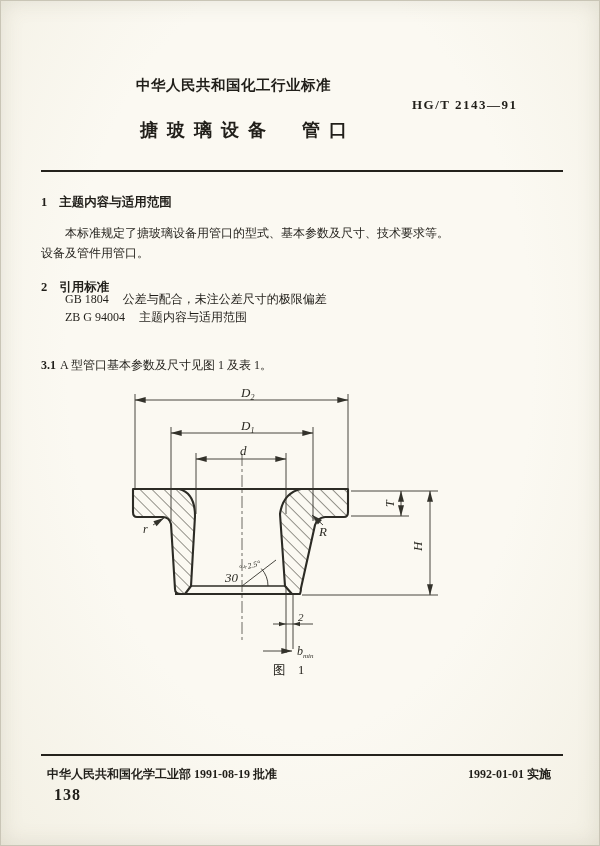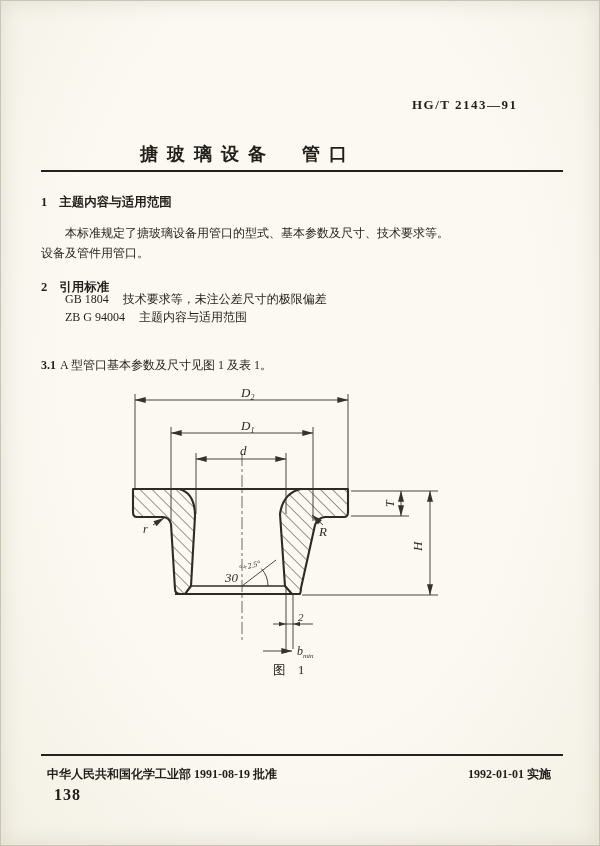--- a/index.html
+++ b/index.html
@@ -8,54 +8,55 @@
     position:relative;width:600px;height:846px;overflow:hidden;
     background:radial-gradient(ellipse at 50% 42%, #fbf9f2 55%, #f3f0e4 100%);
     border:1px solid #c9c5b6;box-sizing:border-box;
     box-shadow:inset 0 0 22px rgba(120,112,90,.16);
     font-family:"Liberation Serif","DejaVu Serif",serif;
     color:#211f1a;
   }
   .t{position:absolute;white-space:nowrap;}
   .org{left:135px;top:75px;font-size:14.5px;font-weight:bold;letter-spacing:.5px;}
   .code{left:411px;top:96px;font-size:13px;font-weight:bold;letter-spacing:1.5px;}
-  .title{left:139px;top:117px;font-size:18px;font-weight:bold;letter-spacing:9px;margin-top:24px;}
+  .title{left:139px;top:117px;font-size:18px;font-weight:bold;letter-spacing:9px;}
   .rule{position:absolute;left:40px;width:522px;height:2.4px;background:#24221c;}
   .rule-top{top:169px;}
   .rule-bottom{top:753px;}
   .h{font-size:12.5px;font-weight:bold;margin-top:12px;}
   .h .no{margin-right:12px;}
   .body-line{font-size:12px;}
   .ref .rcode{margin-right:14px;}
   .s31 .no{font-weight:bold;margin-right:4px;}
   .foot{font-size:12px;font-weight:bold;}
   .pageno{left:53px;top:785px;font-size:16px;font-weight:bold;letter-spacing:1px;}
   svg text{font-family:"Liberation Serif","DejaVu Serif",serif;}
   .dimtxt{font-style:italic;fill:#2b2a23;}
 </style>
 </head>
 <body>
 
 <div class="page">
 
+  <div class="t org">中华人民共和国化工行业标准</div>
   <div class="t code">HG/T 2143—91</div>
   <div class="t title">搪玻璃设备　管口</div>
   <div class="rule rule-top"></div>
 
   <div class="t h" style="left:40px;top:181px;">
     <span class="no">1</span><span>主题内容与适用范围</span>
   </div>
   <div class="t body-line" style="left:64px;top:224px;">本标准规定了搪玻璃设备用管口的型式、基本参数及尺寸、技术要求等。</div>
   <div class="t body-line" style="left:40px;top:244px;">设备及管件用管口。</div>
 
   <div class="t h" style="left:40px;top:266px;text-align:right;">
     <span class="no">2</span><span>引用标准</span>
   </div>
   <div class="t body-line ref" style="left:64px;top:290px;">
-    <span class="rcode">GB 1804</span><span>技术要求等，未注公差尺寸的极限偏差</span>
+    <span class="rcode">GB 1804</span><span>公差与配合，未注公差尺寸的极限偏差</span>
   </div>
   <div class="t body-line ref" style="left:64px;top:308px;">
     <span class="rcode">ZB G 94004</span><span>主题内容与适用范围</span>
   </div>
 
   <div class="t body-line s31" style="left:40px;top:356px;">
     <span class="no">3.1</span><span>A 型管口基本参数及尺寸见图 1 及表 1。</span>
   </div>
 
   <svg style="position:absolute;left:90px;top:380px;" width="370" height="300" viewBox="0 0 370 300">

